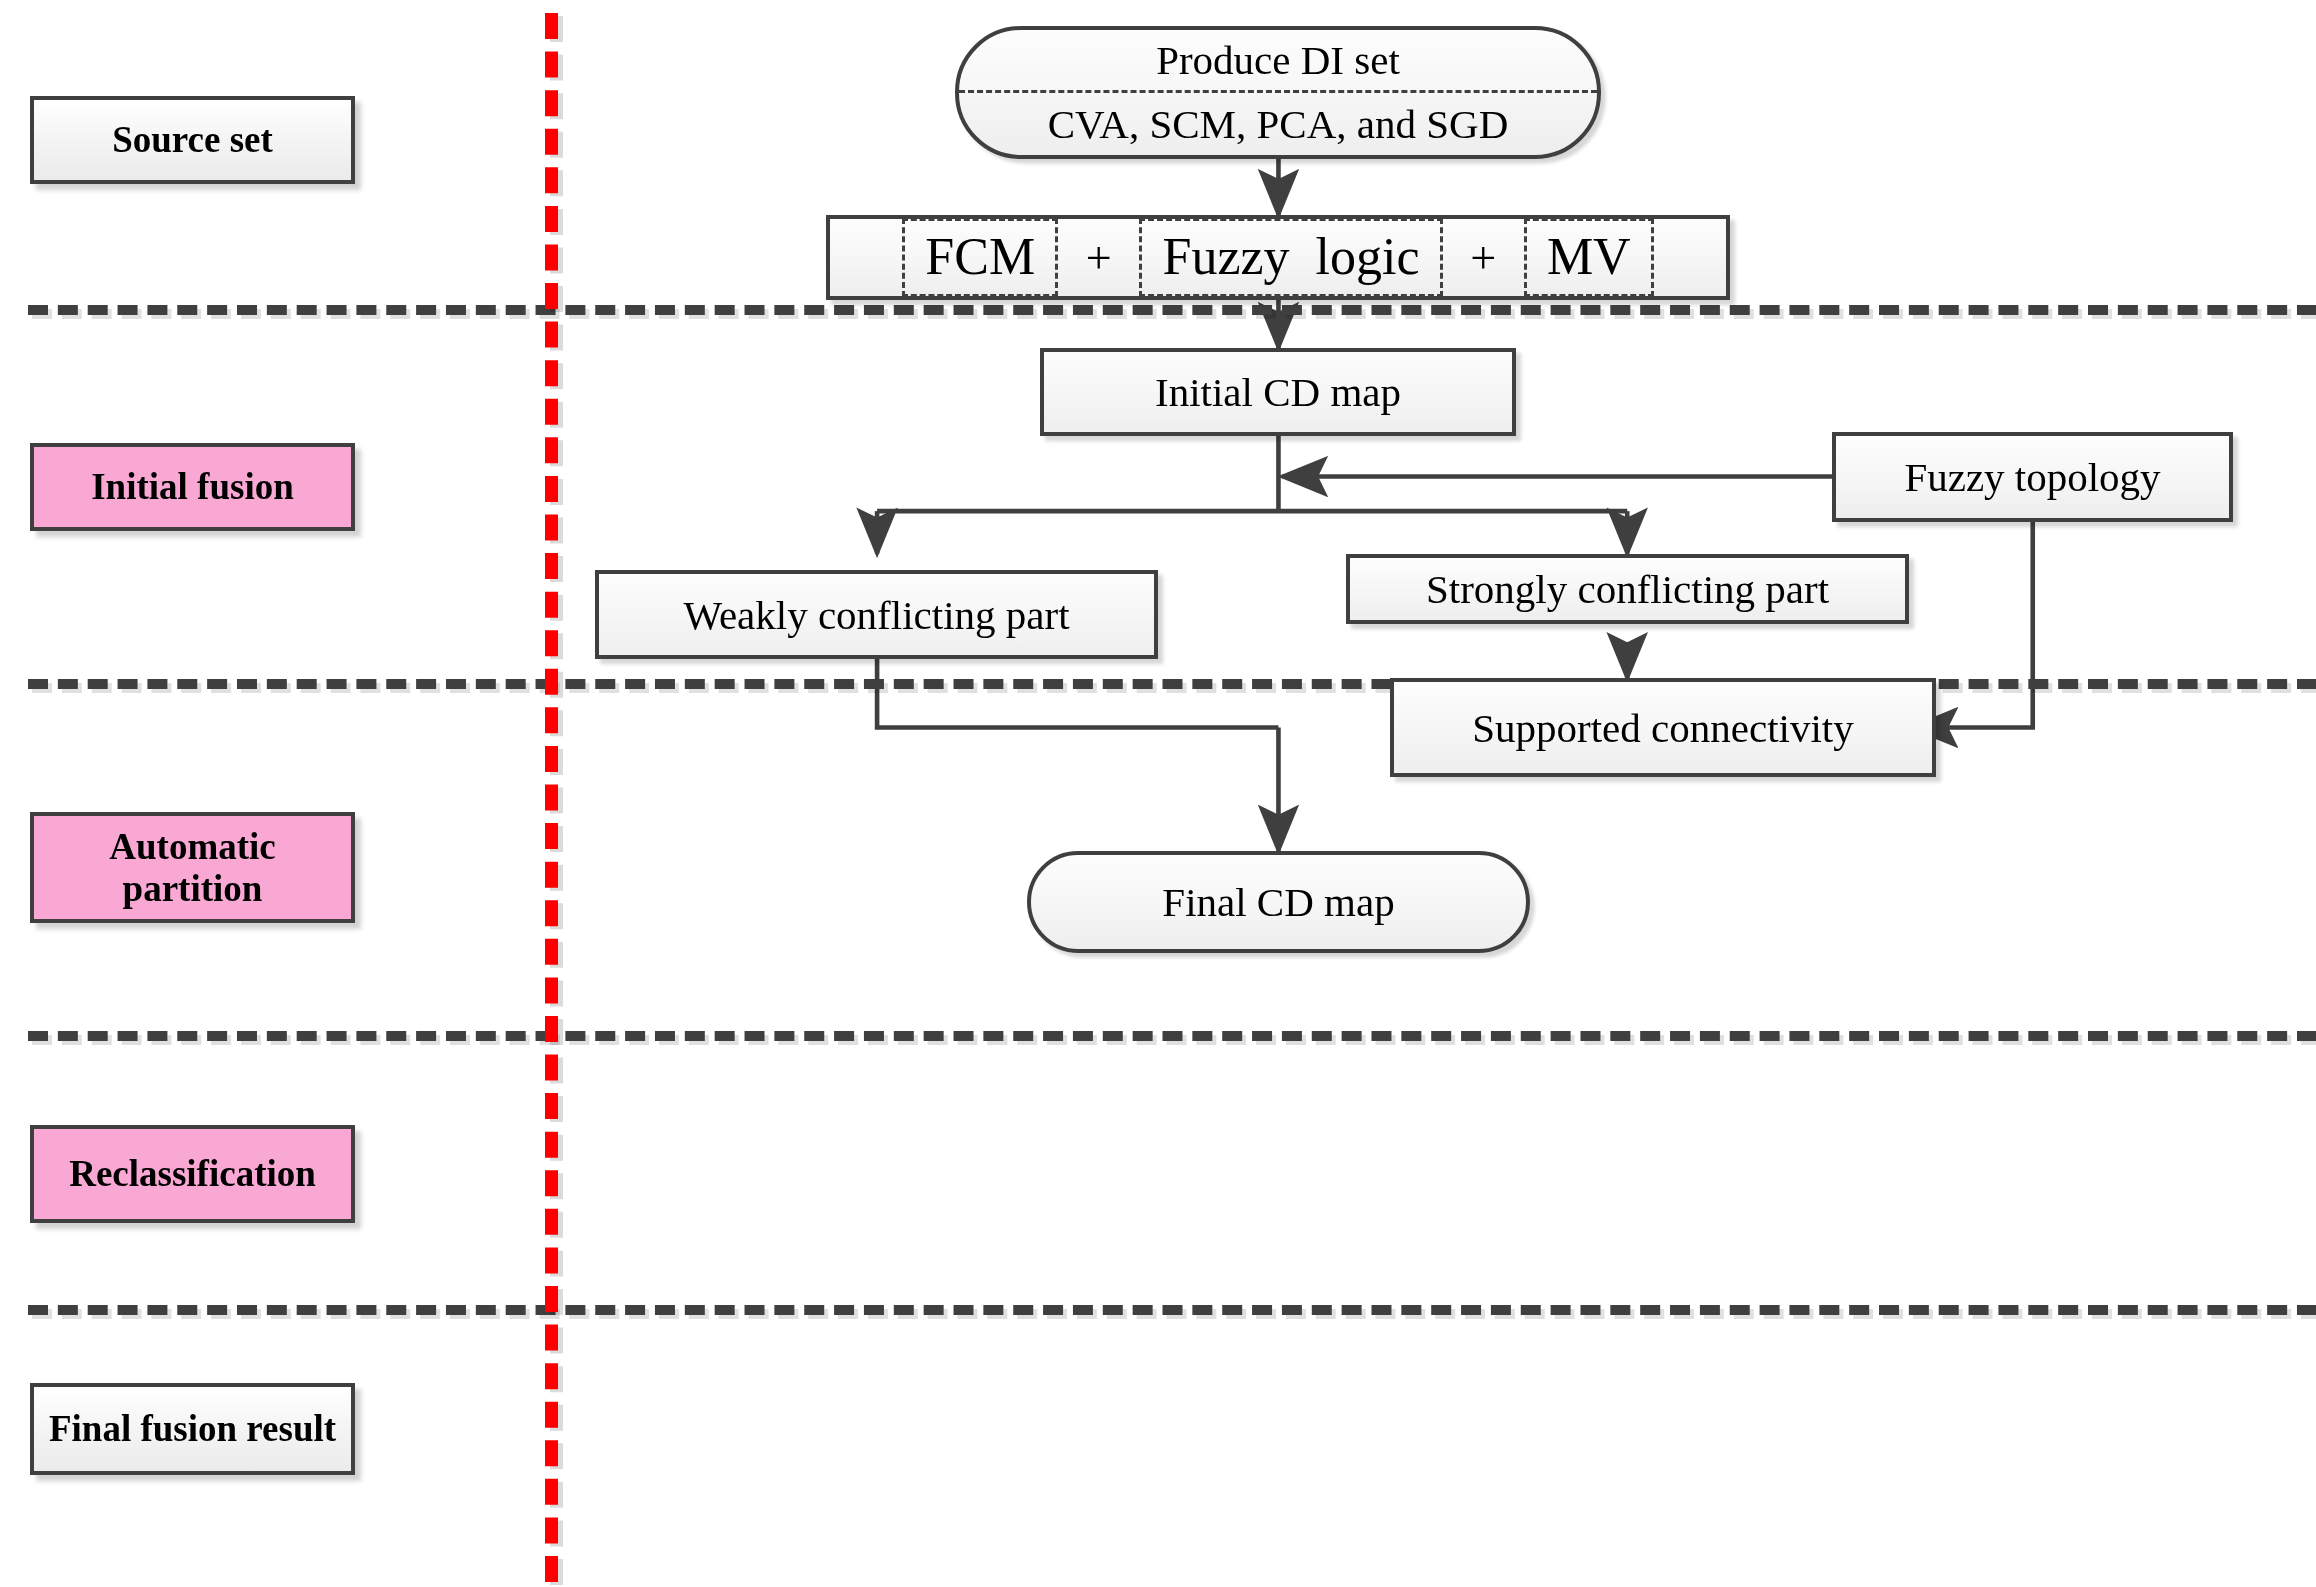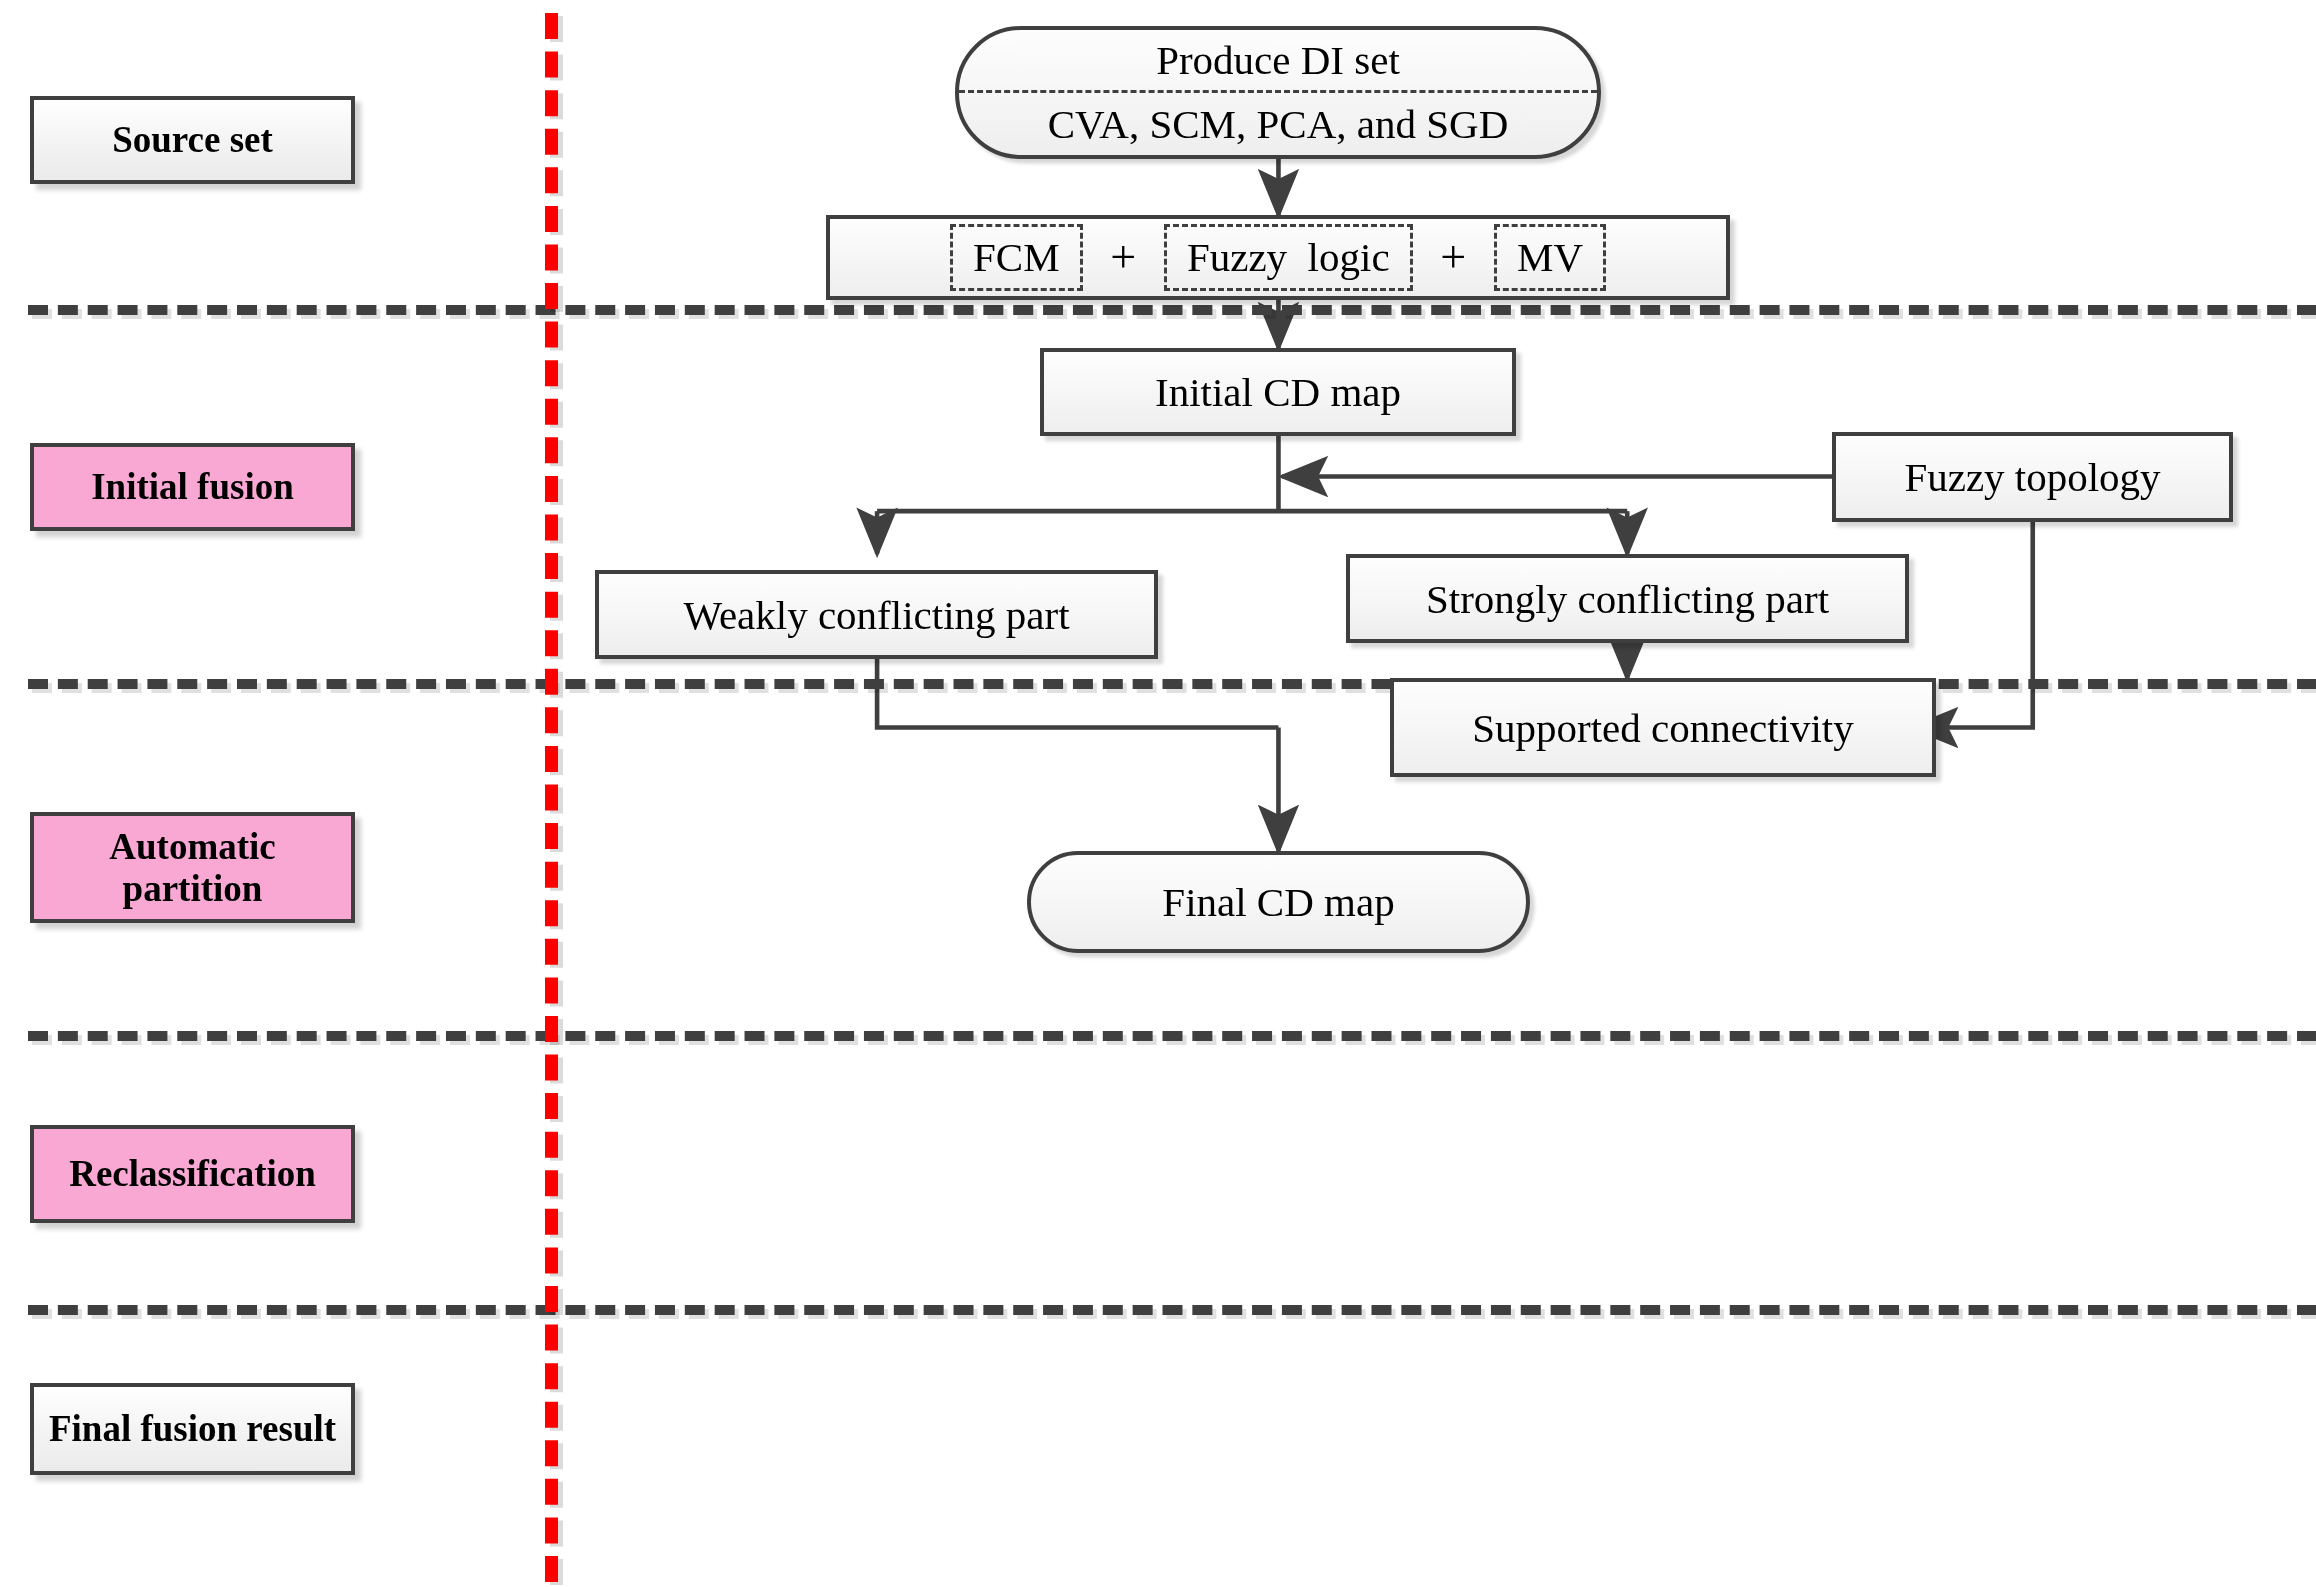--- a/index.html
+++ b/index.html
@@ -97,21 +97,21 @@
     display: flex;
     align-items: center;
     justify-content: center;
     width: 100%;
     gap: 24px;
   }
   .dash-chip {
     border: 3.7px dashed #3f3f3f;
     background: transparent;
     padding: 9.2px 20px;
-    font-size: 41px;
+    font-size: 52px;
     line-height: 1.05;
     white-space: pre;
     font-family: Liberation Serif, serif;
   }
   .plus {
     font-size: 46px;
     line-height: 1;
     padding: 0 3.7px;
   }
 
@@ -219,21 +219,21 @@
   </div>
 
   <div class="node" style="left:1040px; top:348px; width:476px; height:88px;">
     <span>Initial CD map</span>
   </div>
 
   <div class="node" style="left:595px; top:570px; width:563px; height:89px;">
     <span>Weakly conflicting part</span>
   </div>
 
-  <div class="node" style="left:1346px; top:554px; width:563px; height:89px;">
+  <div class="node" style="left:1346px; top:554px; width:563px; height:70px;">
     <span>Strongly conflicting part</span>
   </div>
 
   <div class="node" style="left:1832px; top:432px; width:401px; height:90px;">
     <span>Fuzzy topology</span>
   </div>
 
   <div class="node" style="left:1359px; top:678px; width:546px; height:99px;margin-left:31px;">
     <span>Supported connectivity</span>
   </div>

